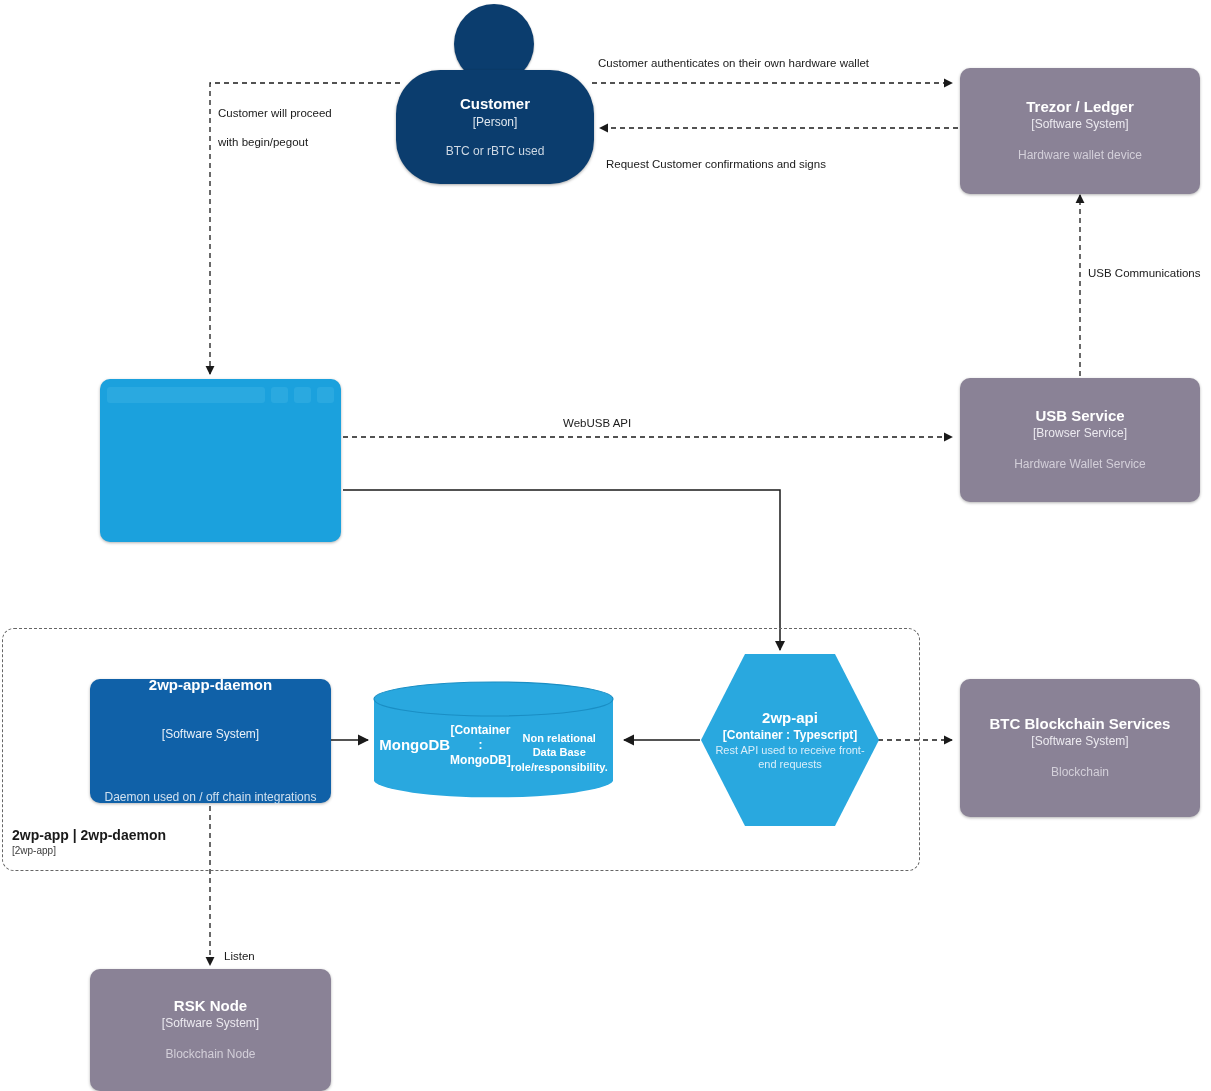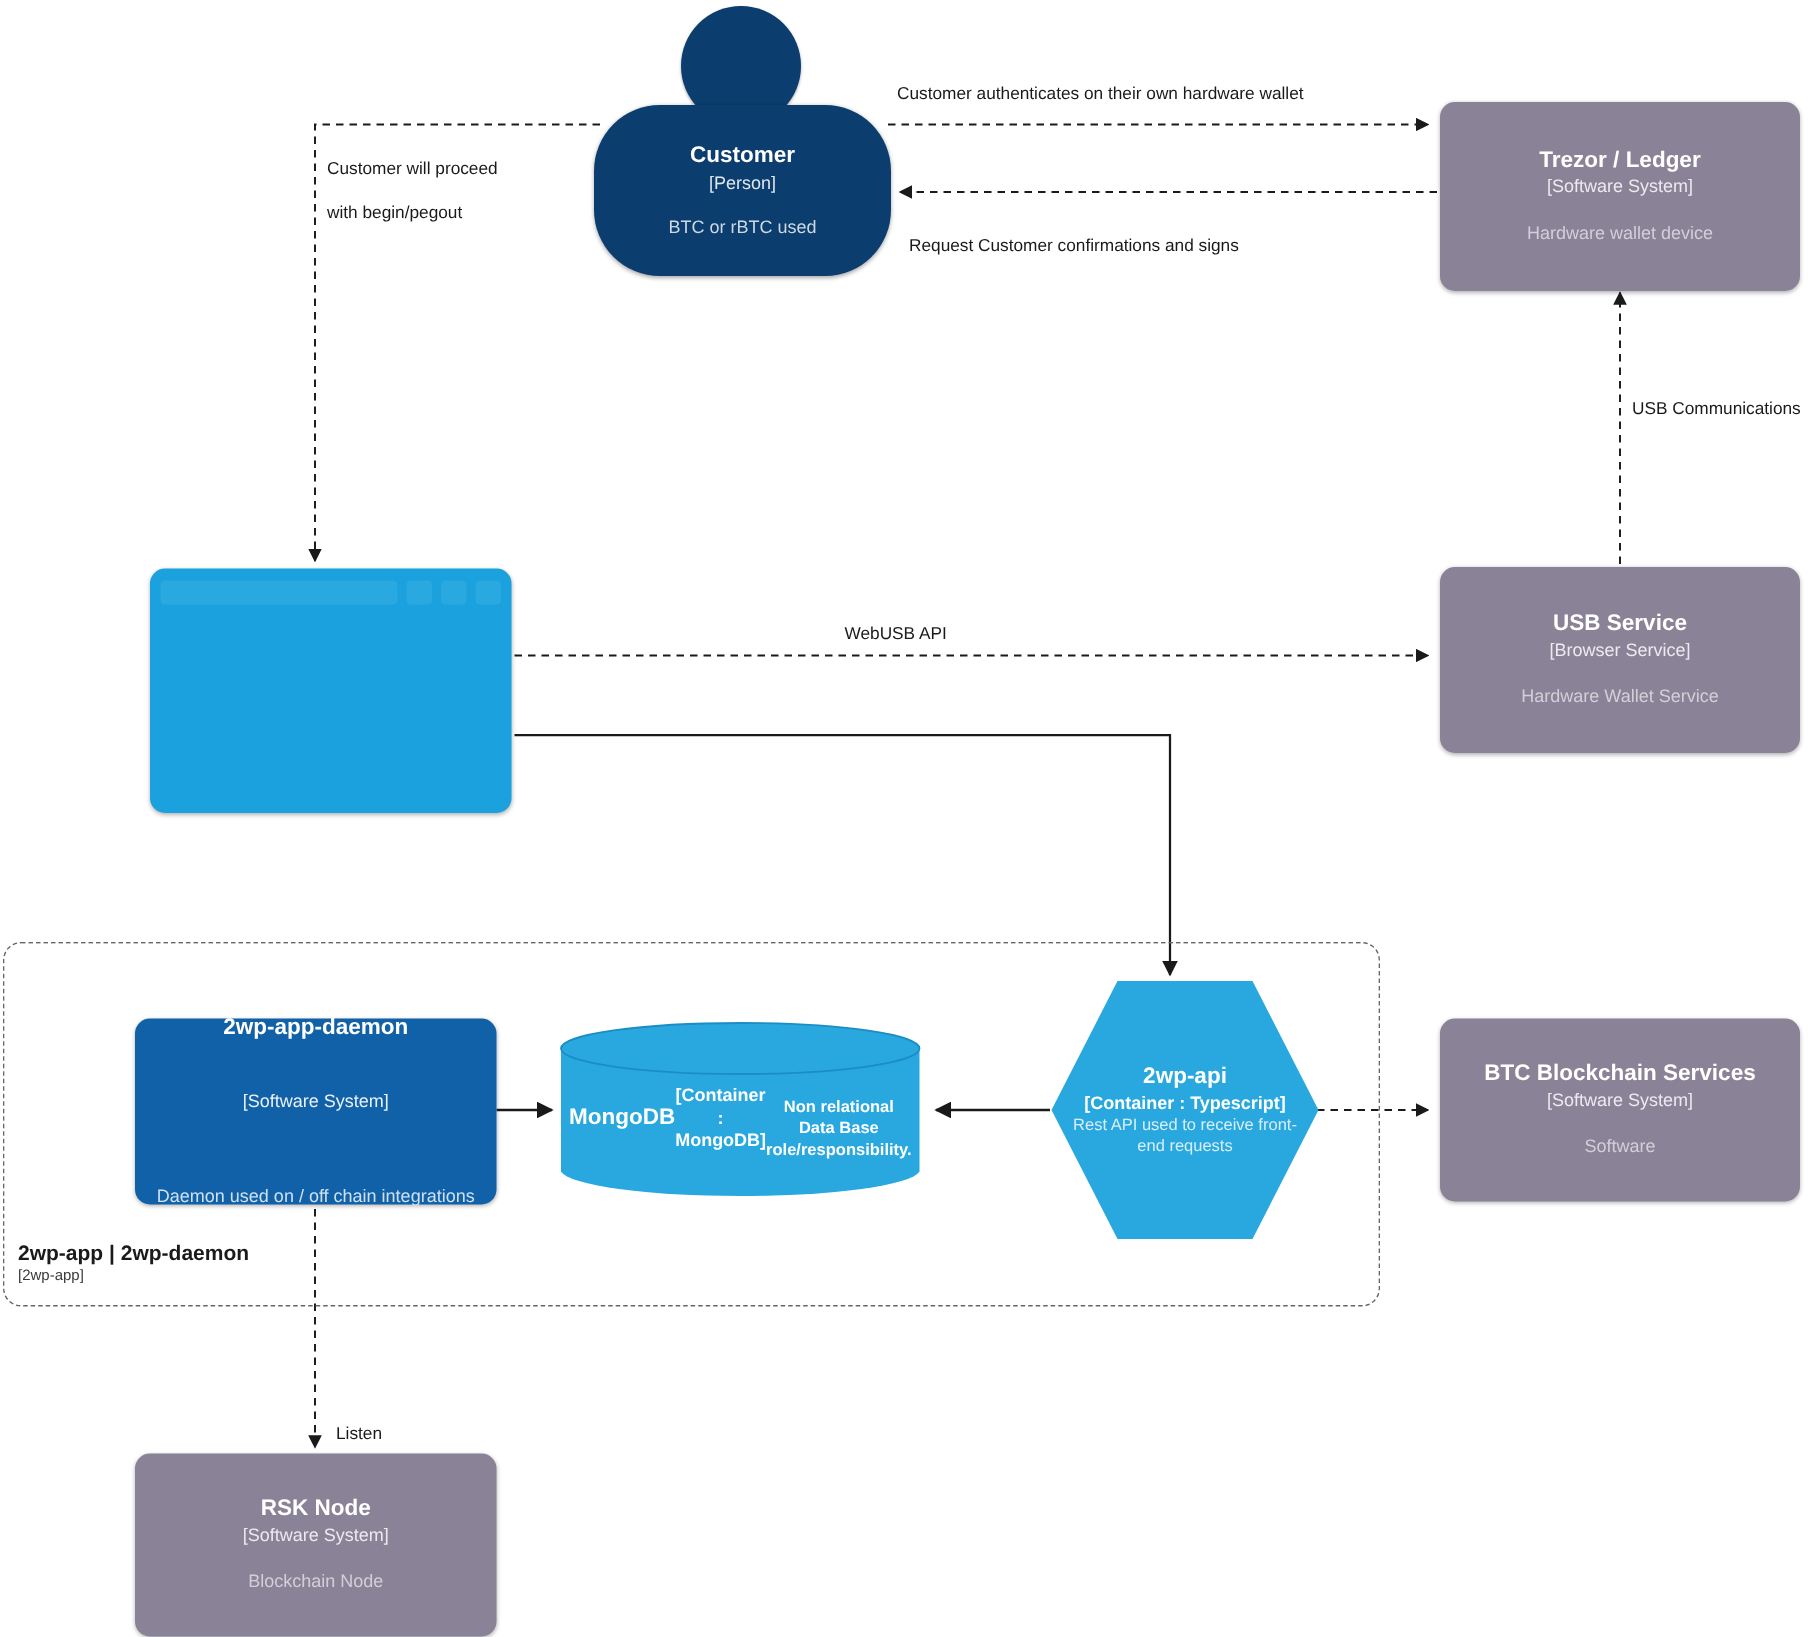--- a/index.html
+++ b/index.html
@@ -190,24 +190,24 @@
     <svg class="hex-svg" width="180" height="174" viewBox="0 0 180 174">
       <polygon points="45,1 135,1 179,87 135,173 45,173 1,87" fill="#29a8df"></polygon>
     </svg>
     <div class="hex-text">
       <div class="n-title">2wp-api</div>
       <div class="n-tech">[Container : Typescript]</div>
       <div class="n-desc">Rest API used to receive front-end requests</div>
     </div>
   </div>
 
-  <div class="node sys-ext" style="left:960px;top:679px;width:240px;height:122px;">
+  <div class="node sys-ext" style="left:960px;top:679px;width:240px;height:138px;">
     <div class="n-title">BTC Blockchain Services</div>
     <div class="n-tech">[Software System]</div>
-    <div class="n-desc">Software</div>
+    <div class="n-desc">Blockchain</div>
   </div>
 
   <div class="node sys-ext" style="left:90px;top:969px;width:241px;height:122px;">
     <div class="n-title">RSK Node</div>
     <div class="n-tech">[Software System]</div>
     <div class="n-desc">Blockchain Node</div>
   </div>
 
 </div>
 

